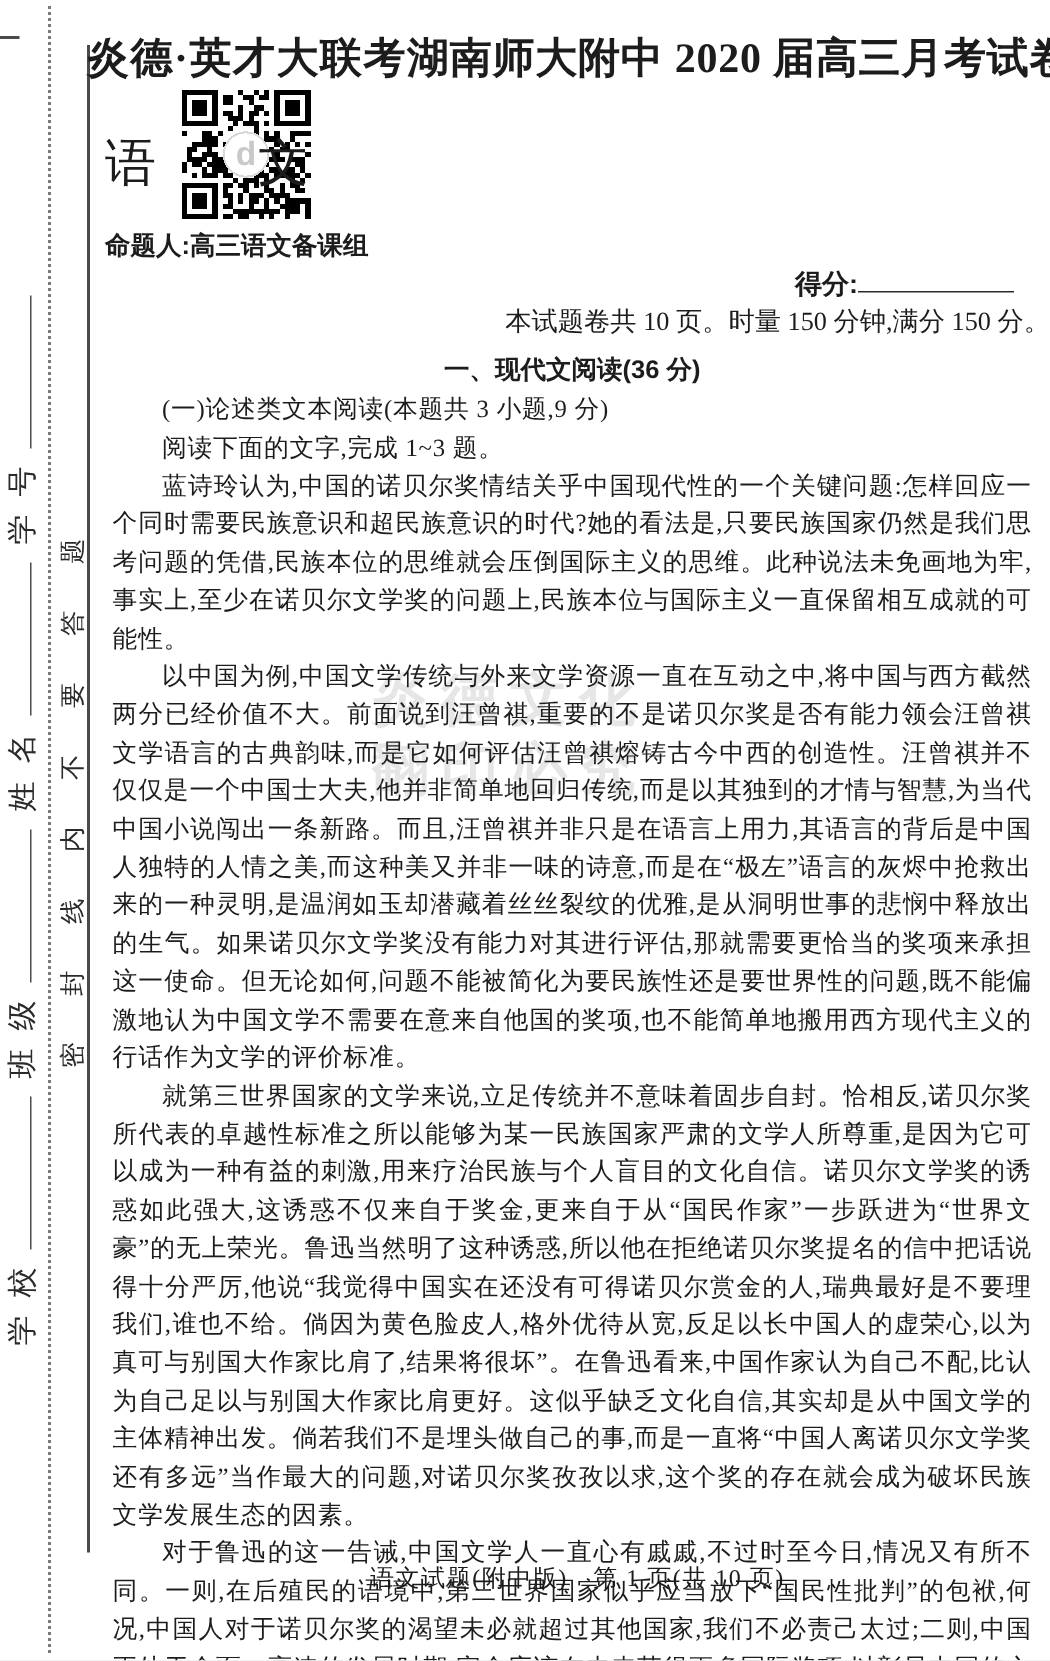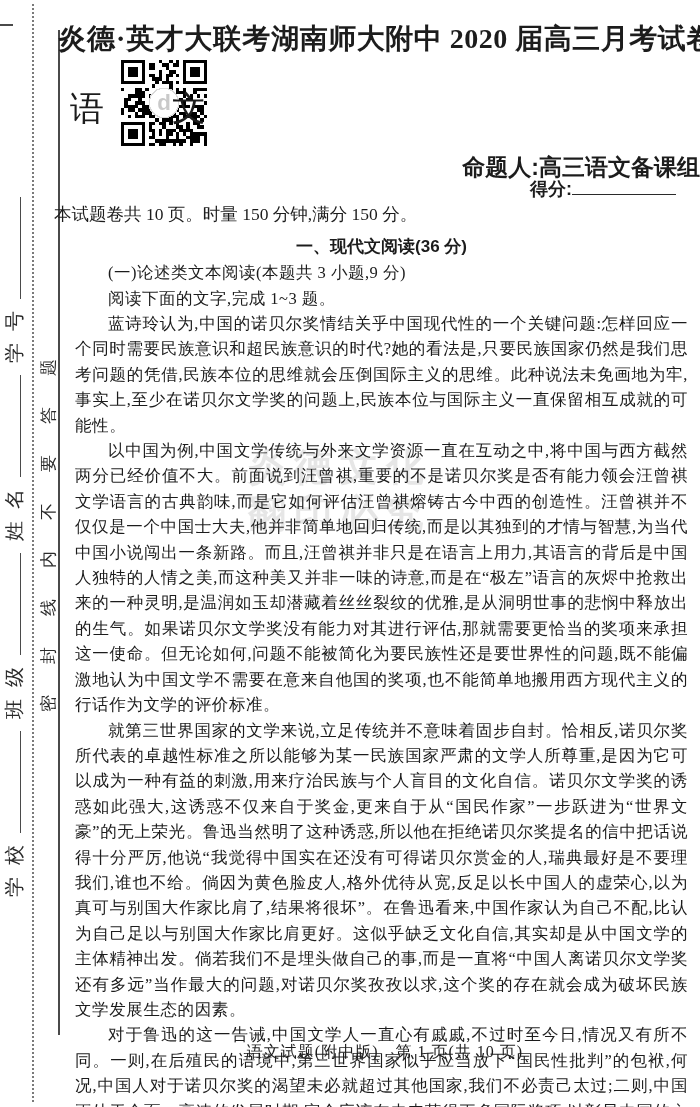--- a/index.html
+++ b/index.html
@@ -25,26 +25,26 @@
     font-size:17px;letter-spacing:31px;white-space:nowrap;color:#2a2a2a;
   }
   
   .header-line{position:absolute;left:58px;top:20px;width:640px;text-align:center;white-space:nowrap;font-size:28px;}
   .header-line .brush{font-weight:900;letter-spacing:1px;}
   .header-line .rest{font-weight:600;letter-spacing:0.5px;}
   .qr{position:absolute;left:120px;top:60px;width:88px;height:86px;}
   .qr svg{width:100%;height:100%;}
   .subject{position:absolute;left:70px;right:0;top:86px;text-align:left;font-size:34px;font-weight:normal;
            font-family:"Liberation Sans","DejaVu Sans",sans-serif;}
-  .setter{position:absolute;left:70px;right:0;top:152px;text-align:right;font-size:23px;font-weight:bold;
+  .setter{position:absolute;left:70px;right:0;top:152px;text-align:left;font-size:17px;font-weight:bold;
           font-family:"Liberation Sans","DejaVu Sans",sans-serif;}
   .score{position:absolute;left:530px;top:177px;width:162px;font-size:18px;font-weight:bold;
          font-family:"Liberation Sans","DejaVu Sans",sans-serif;white-space:nowrap;}
   .score .blank{display:inline-block;width:104px;height:16px;border-bottom:1.5px solid #2a2a2a;}
-  .exam-info{position:absolute;left:54px;right:0;top:202px;text-align:left;font-size:17.5px;}
+  .exam-info{position:absolute;left:74px;right:0;top:202px;text-align:right;font-size:17.5px;}
   
   .content{position:absolute;left:75px;top:234px;width:613px;z-index:1;}
   .sec-head{font-family:"Liberation Sans","DejaVu Sans",sans-serif;font-weight:bold;font-size:17px;line-height:26px;text-align:center;}
   .line-indent{text-indent:2em;font-size:16.5px;line-height:25.5px;letter-spacing:0.5px;}
   .para{margin:0;text-indent:2em;text-align:justify;font-size:16.5px;line-height:25.4px;letter-spacing:0.6px;}
   
   .watermark{position:absolute;left:248px;top:444px;width:210px;text-align:left;z-index:0;
              color:rgba(140,140,140,0.22);font-size:38px;font-weight:bold;letter-spacing:8px;line-height:46px;
              font-family:"Liberation Sans","DejaVu Sans",sans-serif;pointer-events:none;}
   .footer{position:absolute;left:70px;right:0;top:1042px;text-align:center;font-size:16px;letter-spacing:1px;}

